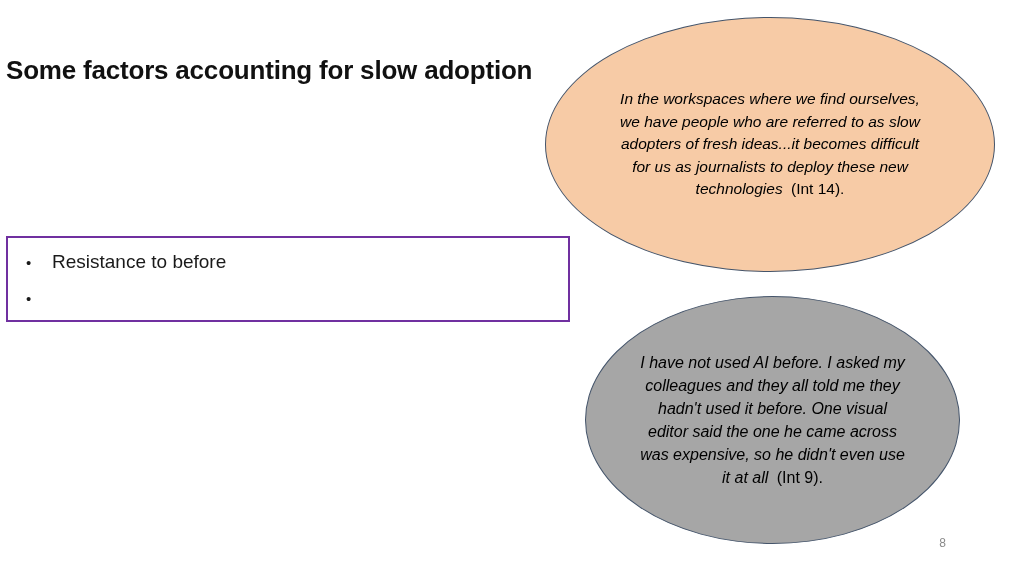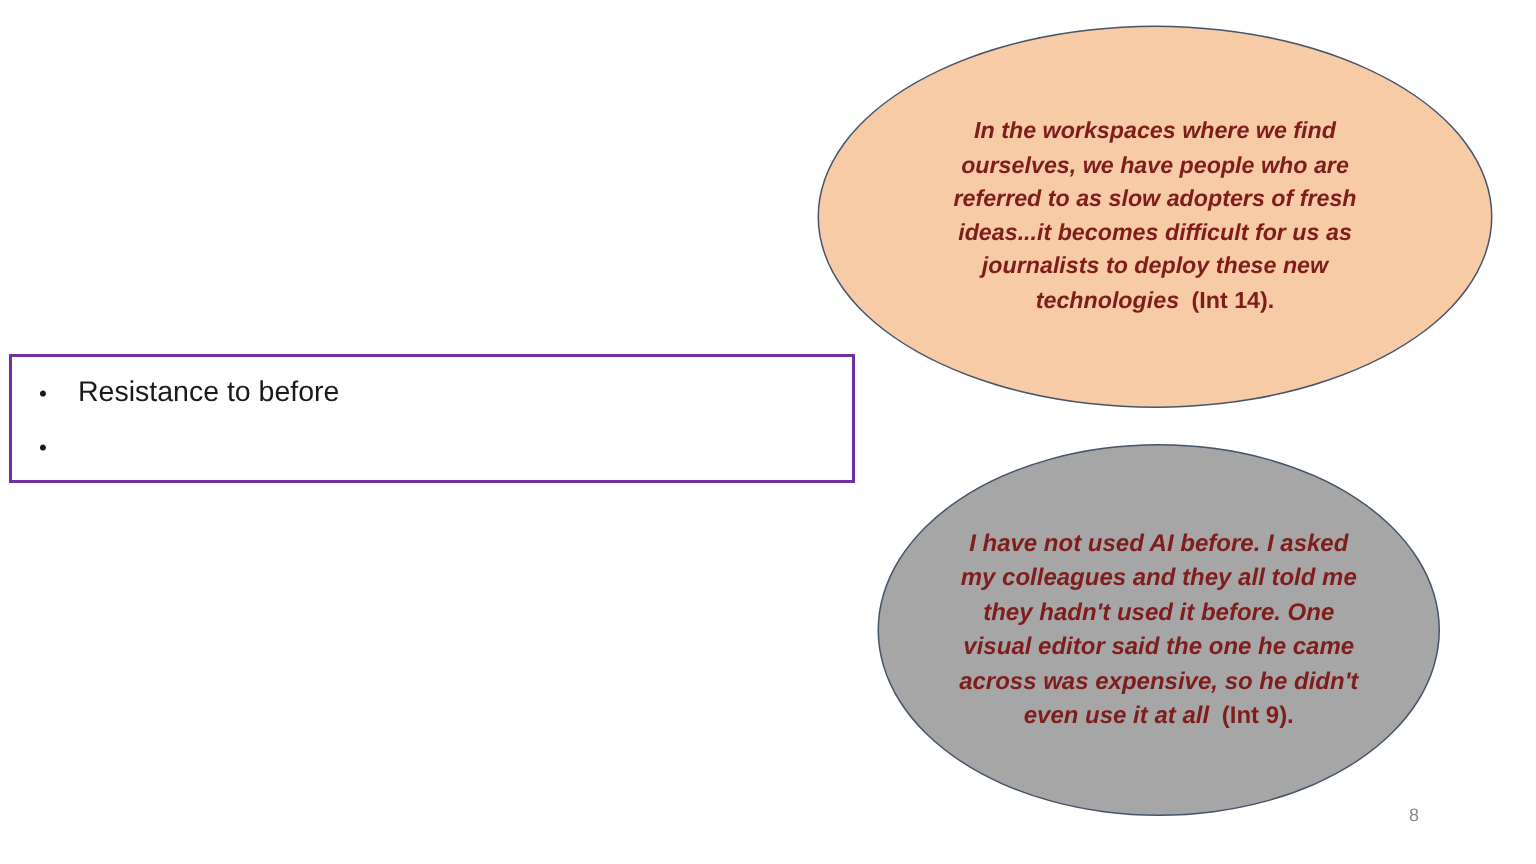--- a/index.html
+++ b/index.html
@@ -54,22 +54,22 @@
   .quote-ellipse {
     position: absolute;
     border-radius: 50%;
     display: flex;
     align-items: center;
     justify-content: center;
     text-align: center;
     box-sizing: border-box;
   }
   .quote-ellipse .quote-text {
-    color: #7f1d1d;
-    font-weight: 700;
+    color: #000000;
+    font-weight: 400;
     font-size: 15.5px;
     line-height: 22.5px;
   }
   .quote-ellipse .quote-body { font-style: italic; }
   .quote-ellipse .quote-cite { font-style: normal; margin-left: 4px; }
   .ellipse-orange {
     left: 545px;
     top: 17px;
     width: 450px;
     height: 255px;
@@ -92,20 +92,21 @@
     top: 536px;
     font-size: 12px;
     color: #8a8a8a;
   }
 </style>
 </head>
 <body>
 
 <div class="slide">
 
+  <h1 class="slide-title">Some factors accounting for slow adoption</h1>
 
   <div class="bullet-box">
     <div class="bullet-item">
       <span class="bullet-glyph">•</span>
       <span>Resistance to before</span>
     </div>
     <div class="bullet-item">
       <span class="bullet-glyph">•</span>
     </div>
   </div>

